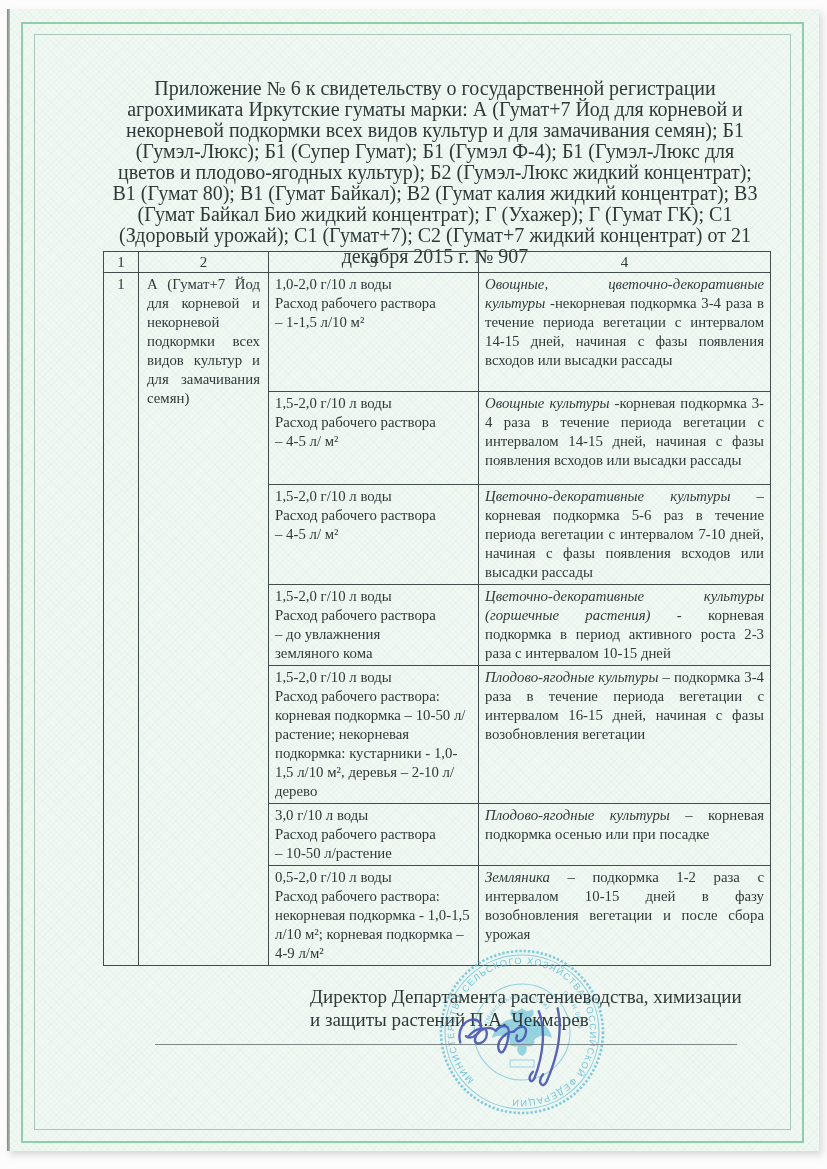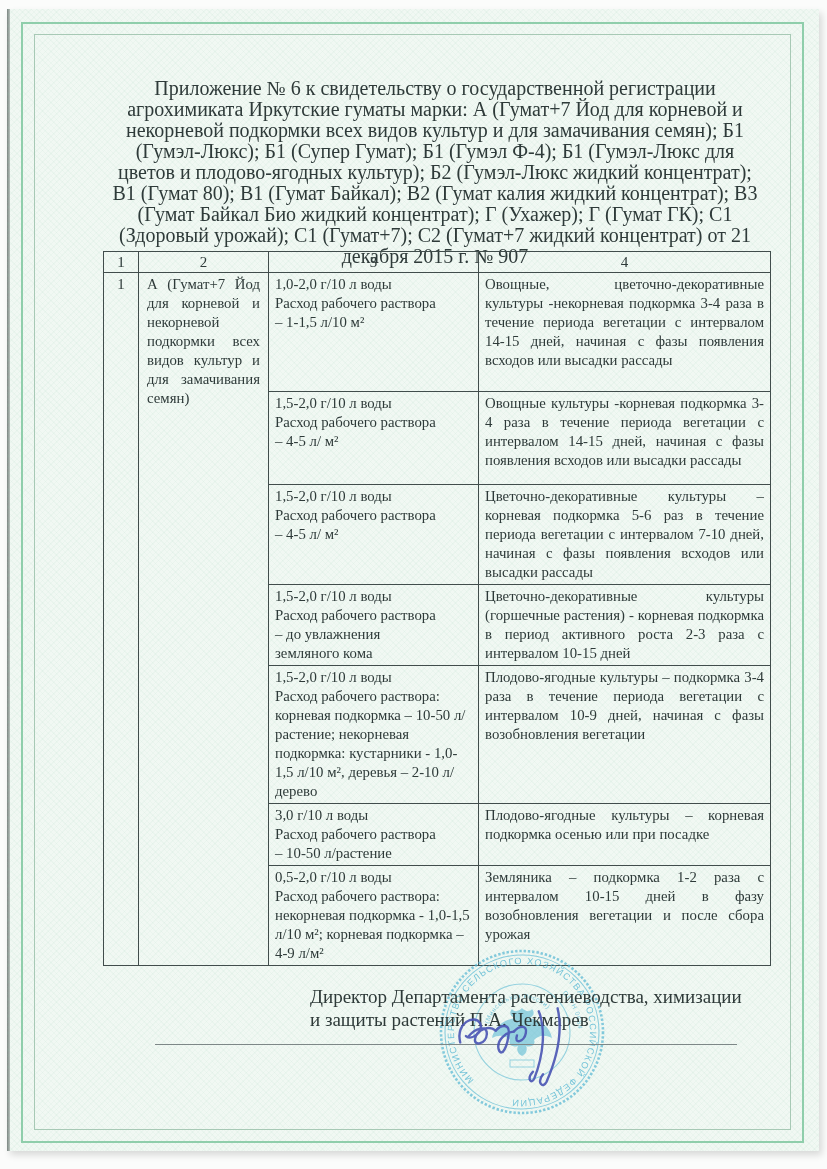--- a/index.html
+++ b/index.html
@@ -22,21 +22,21 @@
 
   table.doc-table{position:absolute;left:96px;top:242px;width:667px;border-collapse:collapse;
     color:#2e3a39;table-layout:fixed;}
   .doc-table td{border:1px solid #414d4c;vertical-align:top;padding:2px 6px;
     font-size:14.8px;line-height:19px;overflow:hidden;}
   .doc-table tr.hdr td{text-align:center;padding:0;height:20px;line-height:20px;font-size:15px;}
   td.c1{text-align:center;}
   td.c2{text-align:justify;padding:2px 8px;margin-left:28px;}
   td.c3{text-align:left;white-space:pre-line;}
   td.c4{text-align:justify;}
-  .it{}
+  .it{font-style:italic;}
   tr.r0{height:119px;} tr.r1{height:93px;} tr.r2{height:100px;} tr.r3{height:78px;}
   tr.r4{height:133px;} tr.r5{height:56px;margin-top:44px;} tr.r6{height:93px;}
 
   .sig-block{position:absolute;left:303px;top:976px;width:460px;
     font-size:19px;line-height:23px;color:#2e3a39;}
   .sig-line{position:absolute;left:148px;top:1035px;width:582px;height:0;
     border-top:1.6px solid #7d8787;}
 
   .stamp{position:absolute;left:431px;top:939px;width:168px;height:168px;opacity:.88;}
   .stamp text{font-family:"Liberation Sans","DejaVu Sans",sans-serif;}
@@ -91,21 +91,21 @@
       <tr class="r3">
         <td class="c3">1,5-2,0 г/10 л воды
 Расход рабочего раствора
 – до увлажнения
 земляного кома</td>
         <td class="c4"><span class="it">Цветочно-декоративные культуры (горшечные растения)</span><span> - корневая подкормка в период активного роста 2-3 раза с интервалом 10-15 дней</span></td>
       </tr>
       <tr class="r4">
         <td class="c3">1,5-2,0  г/10 л воды
 Расход рабочего раствора: корневая подкормка – 10-50 л/растение; некорневая подкормка: кустарники - 1,0-1,5 л/10 м², деревья – 2-10 л/дерево</td>
-        <td class="c4"><span class="it">Плодово-ягодные культуры</span><span> – подкормка 3-4 раза в течение периода вегетации с интервалом 10-9 дней, начиная с фазы возобновления вегетации</span></td>
+        <td class="c4"><span class="it">Плодово-ягодные культуры</span><span> – подкормка 3-4 раза в течение периода вегетации с интервалом 16-15 дней, начиная с фазы возобновления вегетации</span></td>
       </tr>
       <tr class="r5">
         <td class="c3">3,0 г/10 л воды
 Расход рабочего раствора
 – 10-50 л/растение</td>
         <td class="c4"><span class="it">Плодово-ягодные культуры</span><span> – корневая подкормка осенью или при посадке</span></td>
       </tr>
       <tr class="r6">
         <td class="c3">0,5-2,0  г/10 л воды
 Расход рабочего раствора: некорневая подкормка - 1,0-1,5 л/10 м²; корневая подкормка – 4-9 л/м²</td>

